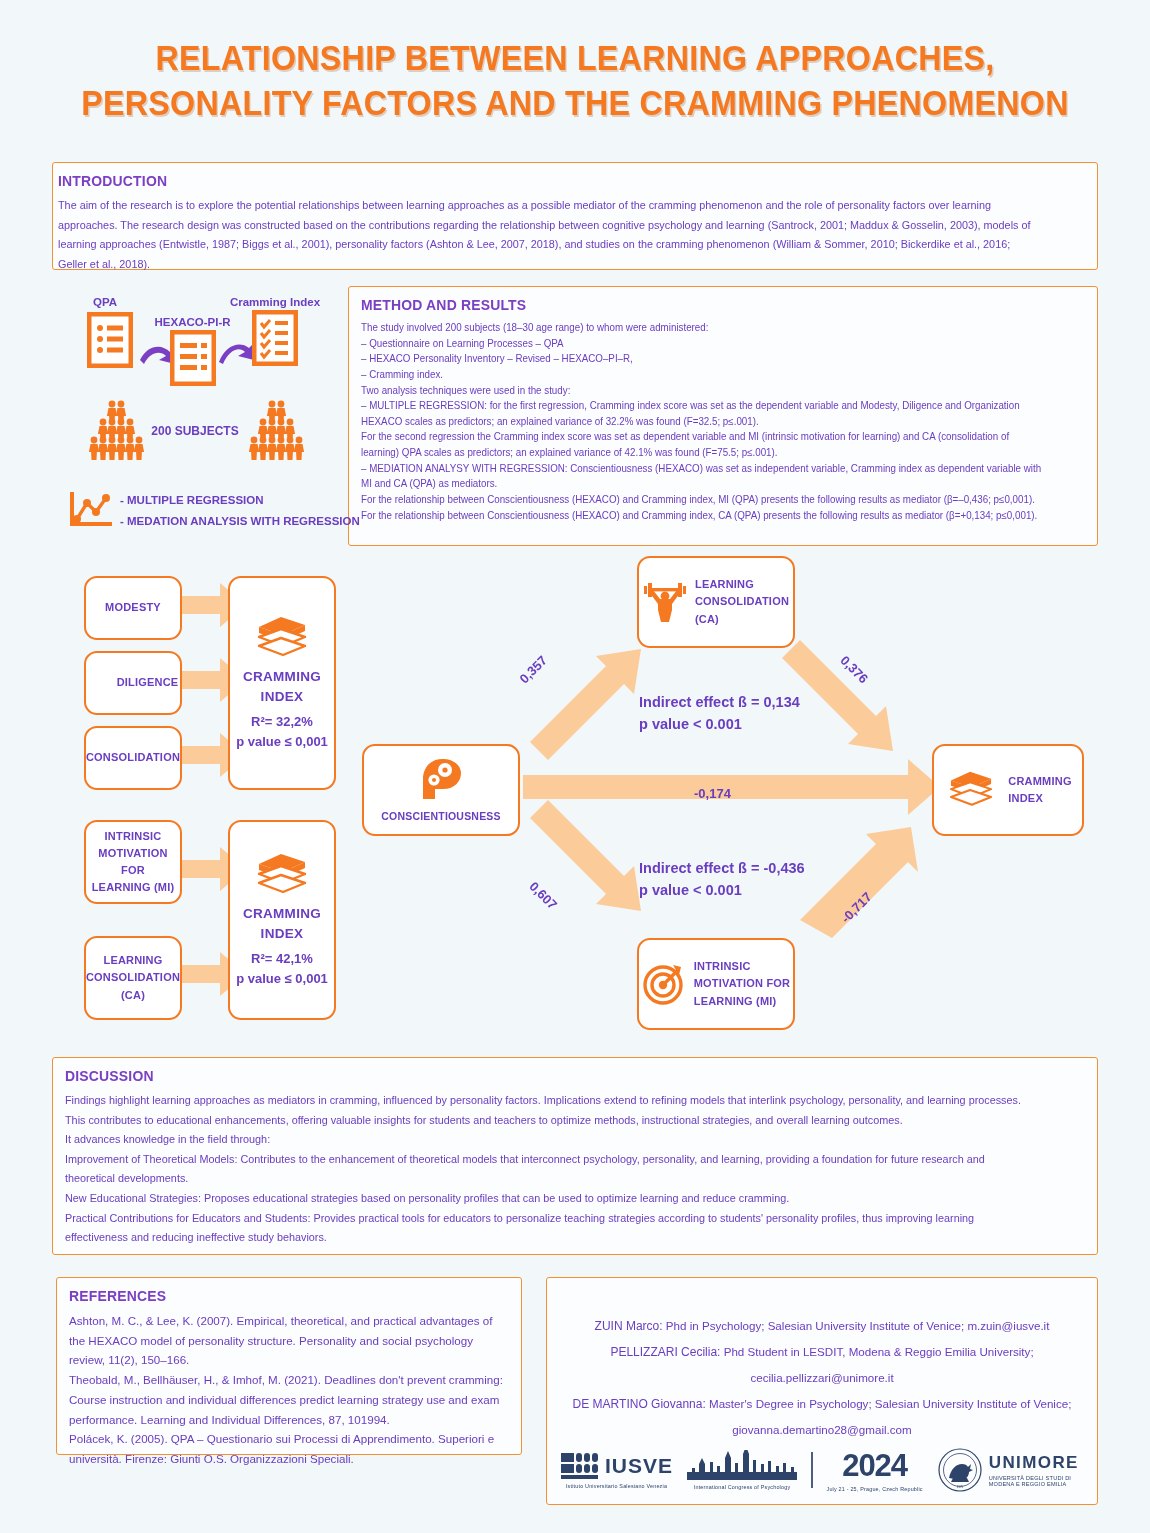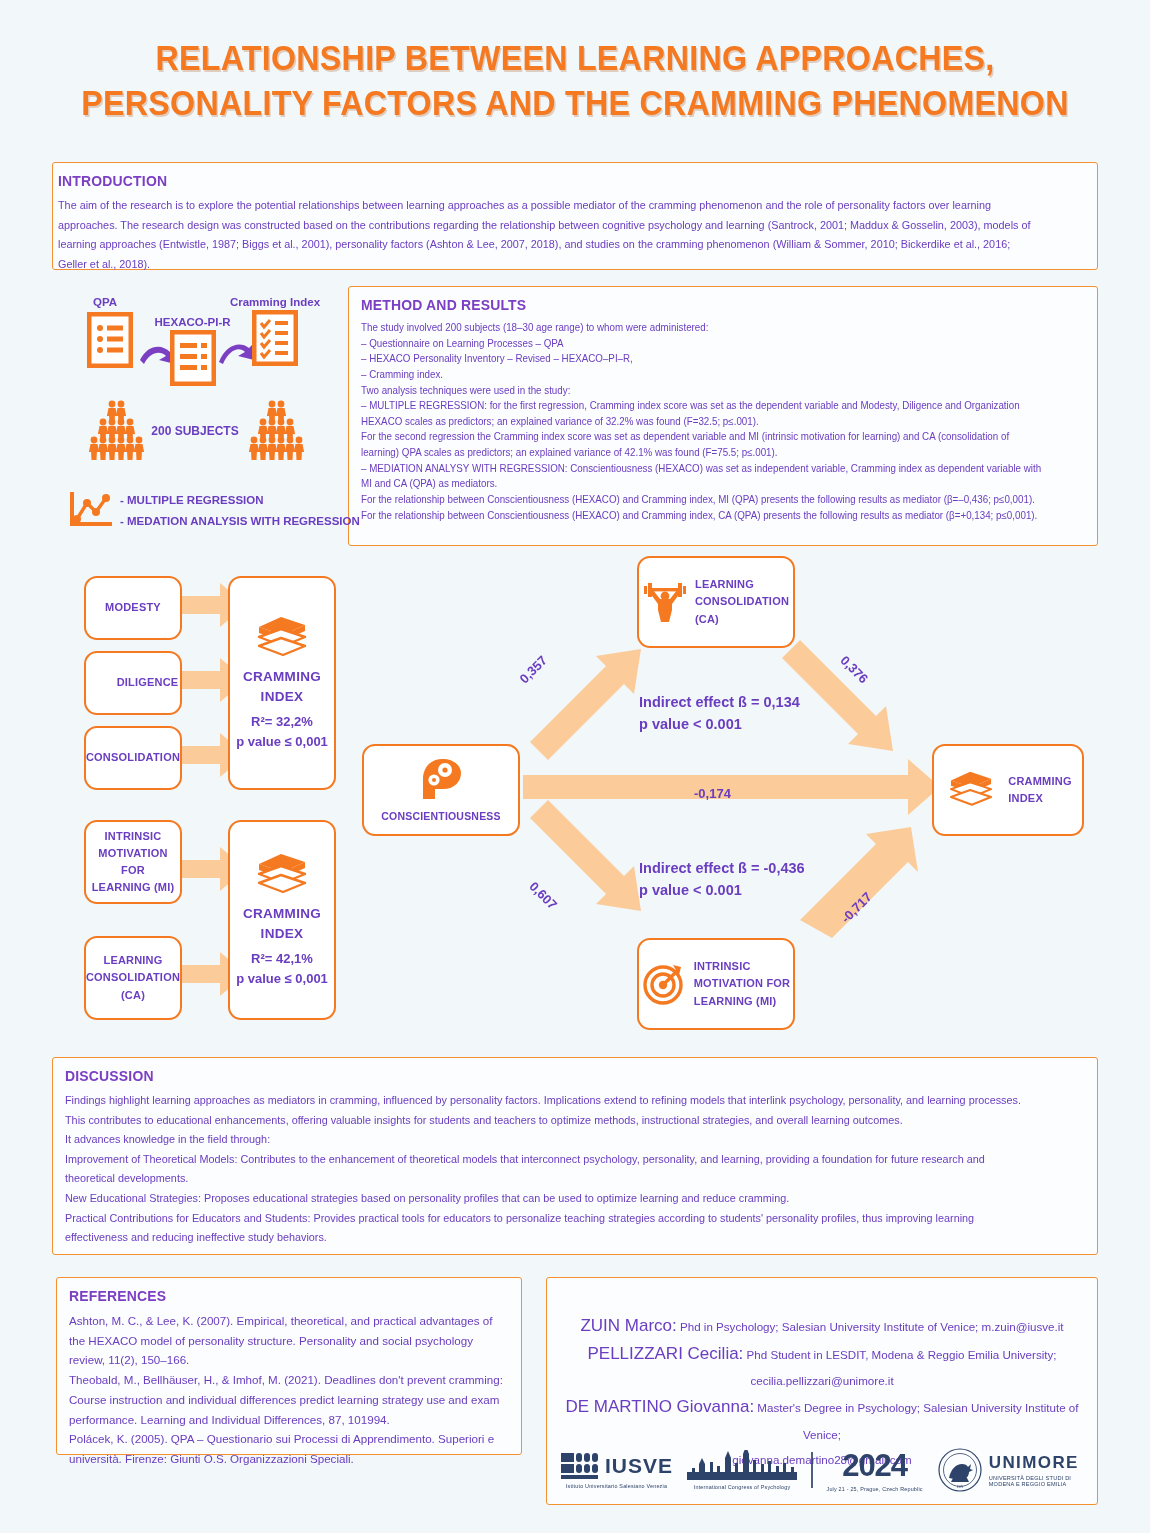--- a/index.html
+++ b/index.html
@@ -84,21 +84,21 @@
     position:absolute;color:#6a3ec0;font-weight:bold;font-size:13px;
     white-space:nowrap;
   }
   .indirect{
     position:absolute;color:#6a3ec0;font-weight:bold;font-size:14.5px;
     line-height:1.5;white-space:nowrap;
   }
 
   
   .auth-line{text-align:center;color:#6a3ec0;line-height:1.62;}
-  .auth-name{font-size:17px;}
+  .auth-name{font-size:12px;}
   .auth-aff{font-size:11.6px;}
 
   
   .logos{
     position:absolute;left:560px;top:1437px;width:530px;height:66px;
     display:flex;align-items:center;gap:14px;
     color:#2e4369;
   }
   .logo-cell{display:flex;flex-direction:column;align-items:center;justify-content:center;}
   .logo-sub{font-size:5.4px;letter-spacing:.2px;white-space:nowrap;margin-top:2px;}

